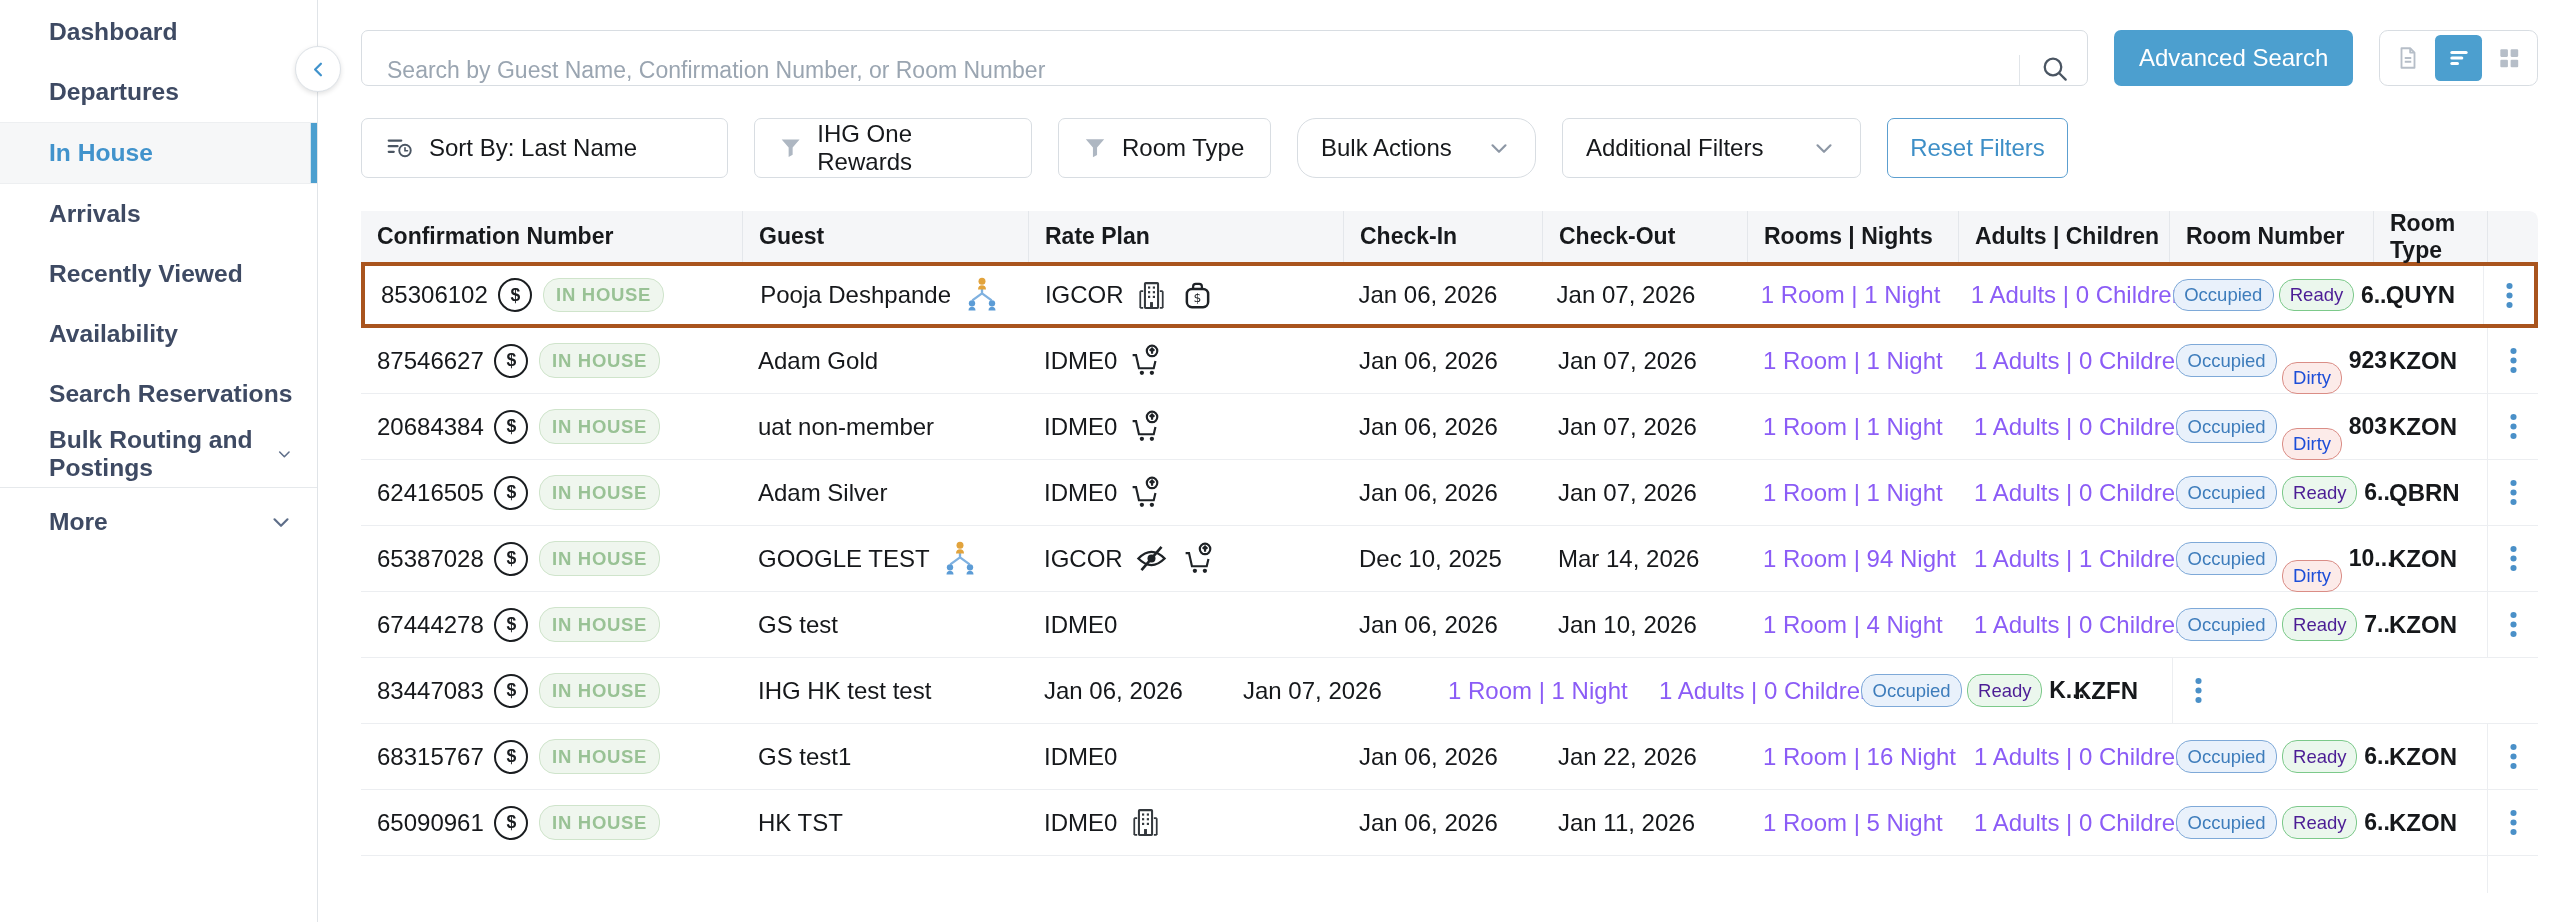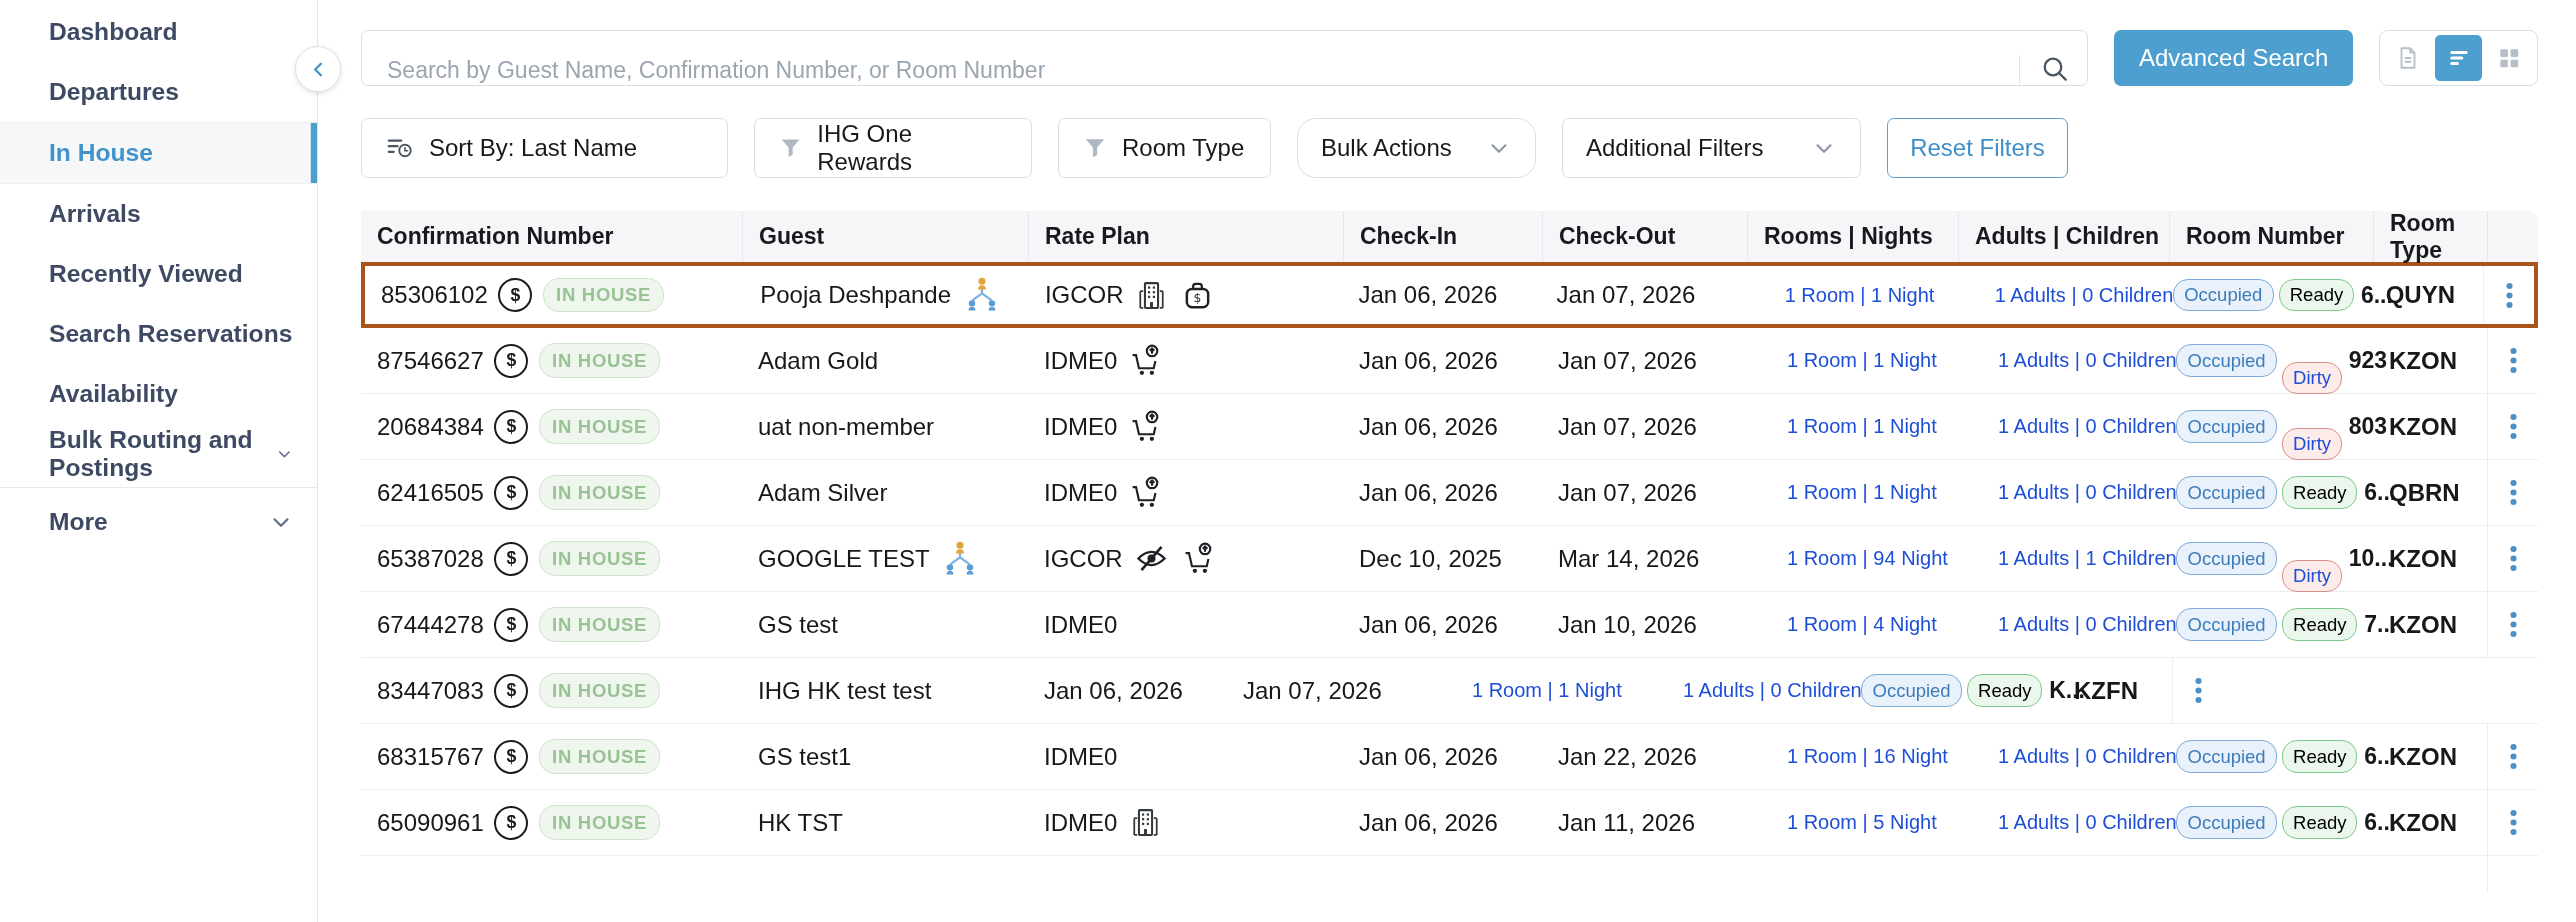--- a/index.html
+++ b/index.html
@@ -65,25 +65,25 @@
 
   .conf-num{font-size:24px;color:#16181B;}
   .dollar-badge{width:30px;height:30px;border:2.2px solid #1A1D20;border-radius:50%;flex:0 0 auto;
                 display:flex;align-items:center;justify-content:center;font-size:17.6px;font-weight:700;color:#1A1D20;}
   .dollar-badge::before{content:"$";}
   .status-pill{font-size:18.5px;font-weight:600;letter-spacing:0.7px;color:#99C295;background:#EFF6EE;
                border:0.9px solid #CFE4CB;border-radius:16px;padding:5.3px 12.3px;white-space:nowrap;}
   .guest-name{font-size:24px;}
   .rate-code{font-size:24px;white-space:nowrap;}
   .date-text{font-size:24px;}
-  .grey-text{color:#1d4ed8;font-size:20px;white-space:nowrap;margin-left:24px;}
+  .grey-text{color:#8b5cf6;font-size:24px;white-space:nowrap;}
   .occ-pill{font-size:18.5px;color:#3D7CBB;background:#E9F1FB;border:1.3px solid #7EA9D8;
             border-radius:15px;padding:4.4px 10.5px;white-space:nowrap;}
   .hk-pill{font-size:18.5px;border-radius:15px;padding:4.4px 9.7px;margin-left:-1.8px;white-space:nowrap;}
-  .hk-ready{color:#000000;background:#EBF7ED;border:1.3px solid #7CC98A;}
+  .hk-ready{color:#4c1d95;background:#EBF7ED;border:1.3px solid #7CC98A;}
   .hk-dirty{color:#1d4ed8;background:#FCEBE9;border:1.3px solid #DA8D86;margin-top:35px;}
   .room-num{font-size:23px;font-weight:600;white-space:nowrap;}
   .room-type{font-size:24px;font-weight:600;}
 
   .table-tail{height:37px;display:flex;}
   .tail-spacer{width:2126px;}
   .tail-kebab{width:51px;border-left:0.9px solid #ECEEF1;box-sizing:border-box;}
 
   .icon{flex:0 0 auto;}
   .i-hierarchy{width:40px;height:40px;}
@@ -162,24 +162,24 @@
       <div class="side-item active">
         <span>In House</span>
       </div>
       <div class="side-item">
         <span>Arrivals</span>
       </div>
       <div class="side-item">
         <span>Recently Viewed</span>
       </div>
       <div class="side-item">
+        <span>Availability</span>
+      </div>
+      <div class="side-item">
         <span>Search Reservations</span>
-      </div>
-      <div class="side-item">
-        <span>Availability</span>
       </div>
       <div class="side-item">
         <span>Bulk Routing and Postings</span>
         <svg width="26" height="26" viewBox="0 0 24 24" fill="none" stroke="#5E6E89" stroke-width="2" stroke-linecap="round" stroke-linejoin="round">
           <path d="M6 9.5 l6 6 6 -6"></path>
         </svg>
       </div>
       <div class="side-divider"></div>
       <div class="side-item">
         <span>More</span>

